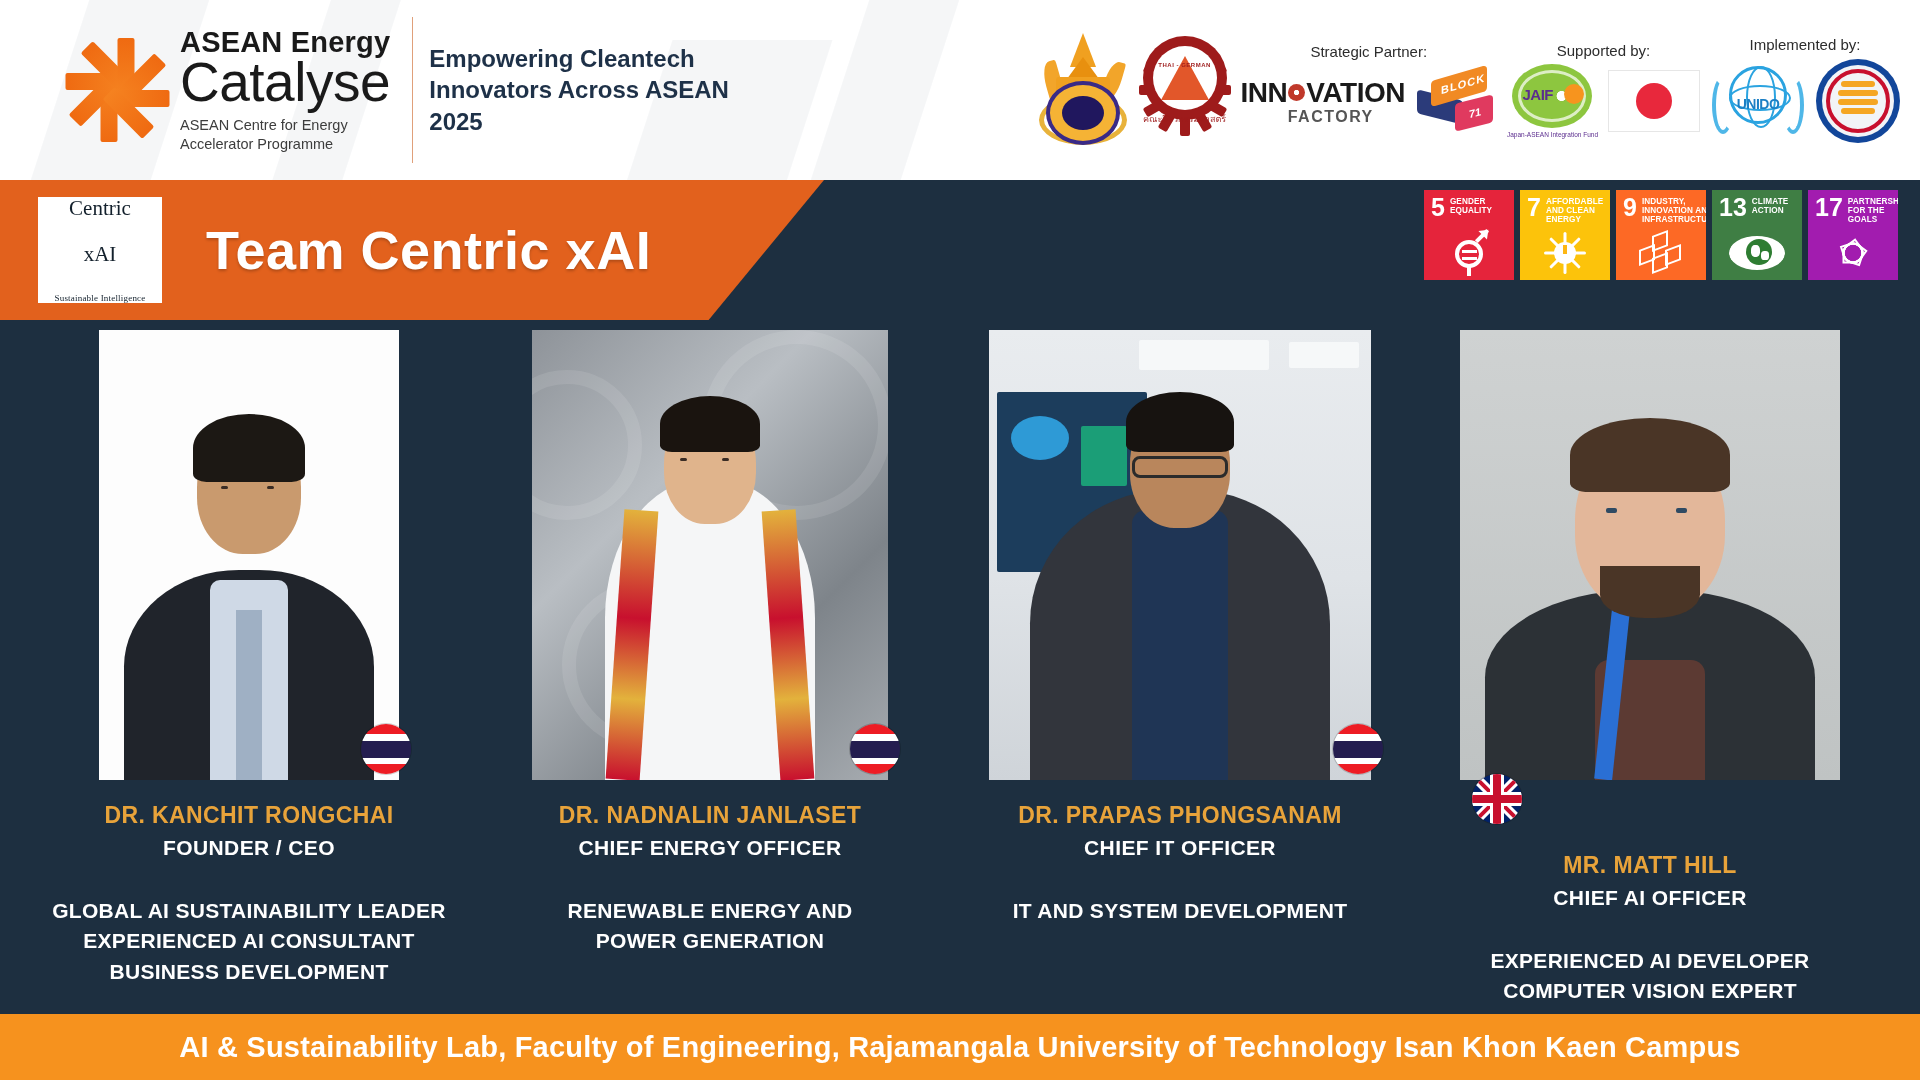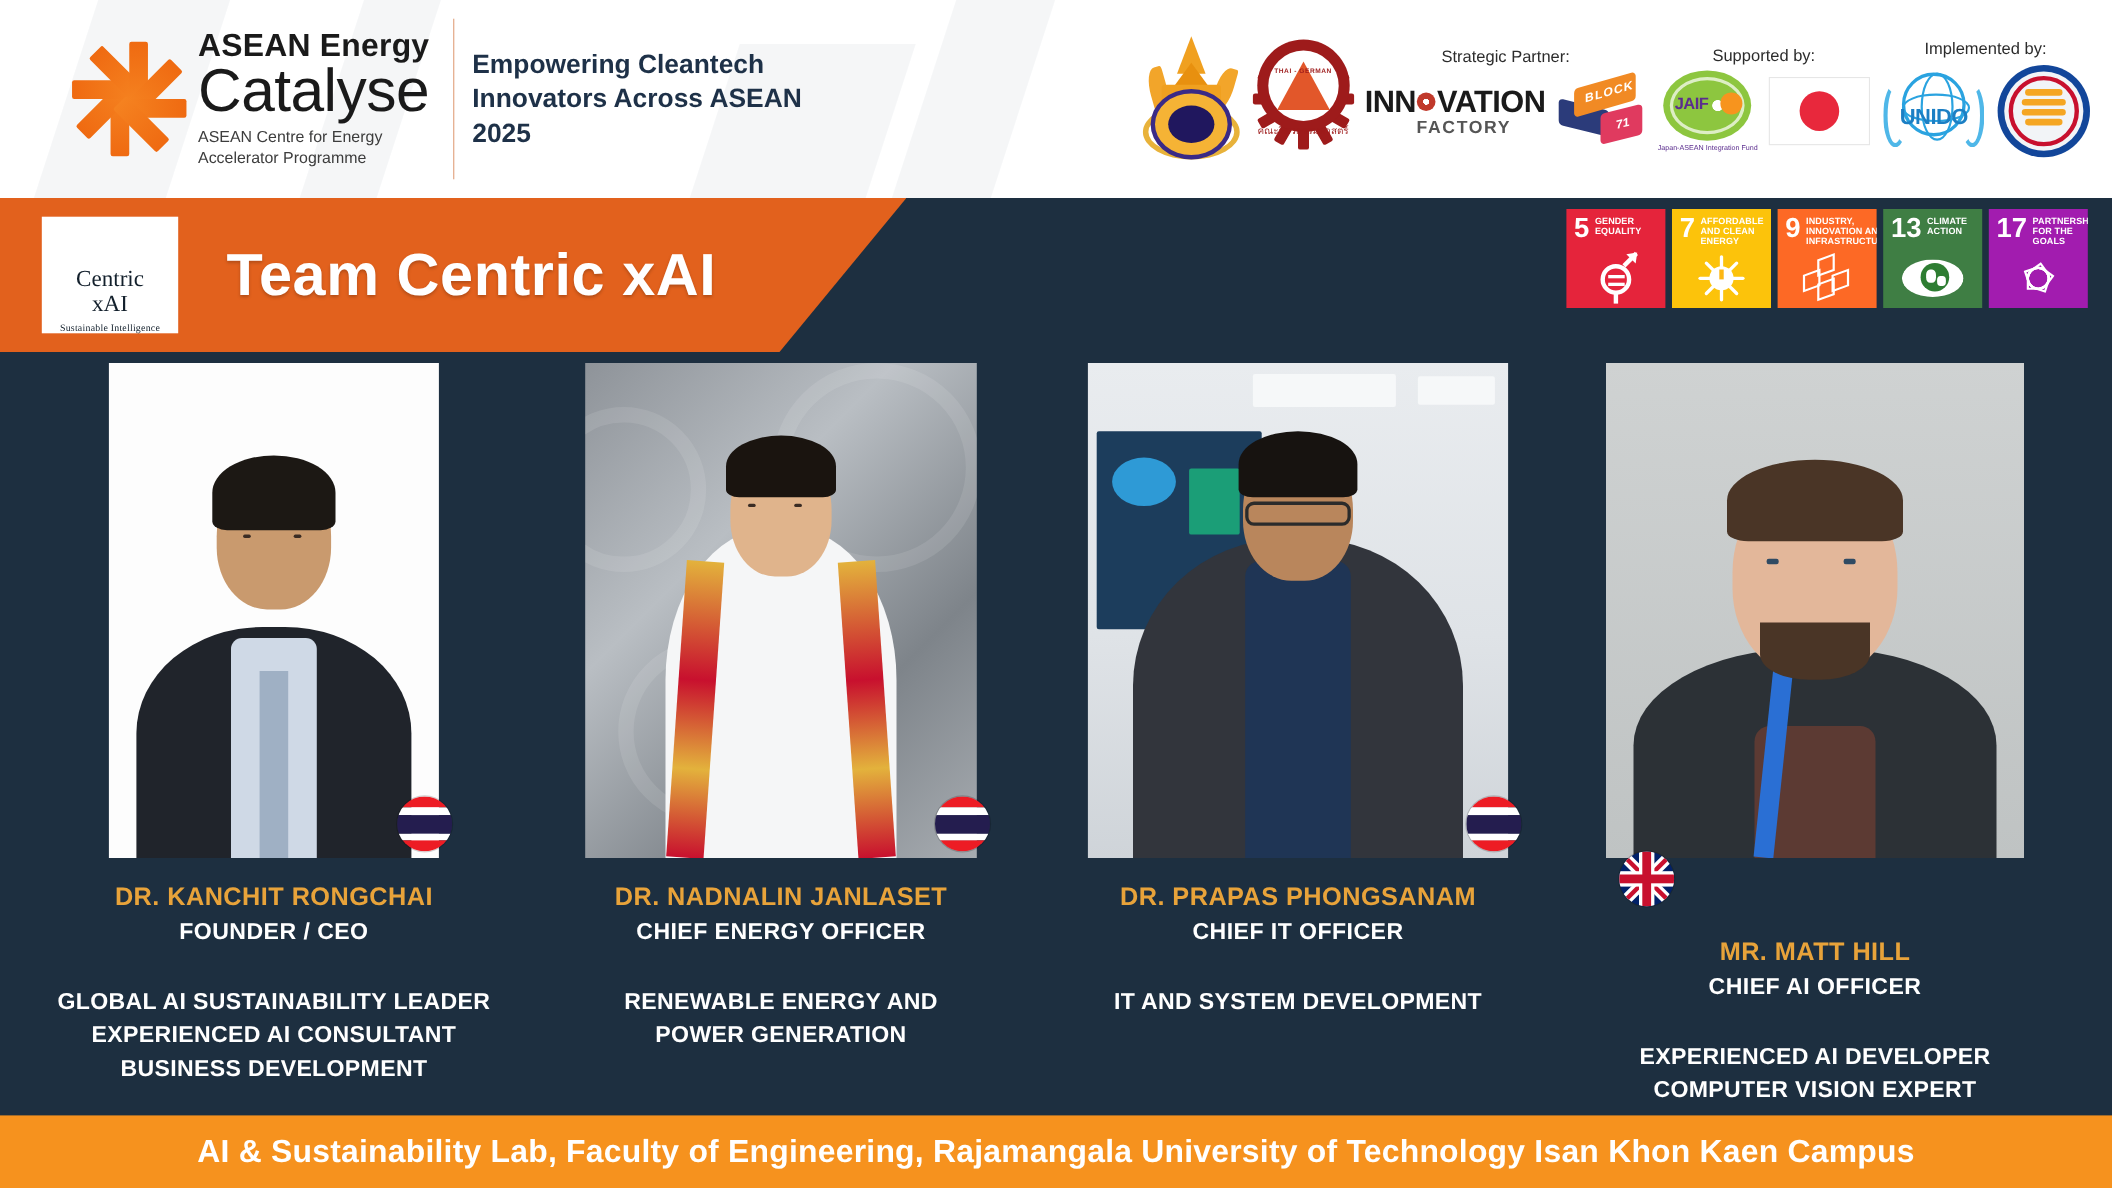--- a/index.html
+++ b/index.html
@@ -114,21 +114,21 @@
   .unido { position: relative; width: 96px; height: 86px; }
   .unido-globe { position: absolute; left: 50%; top: 8px; transform: translateX(-50%); width: 58px; height: 58px;
     border-radius: 50%; border: 3px solid #2aa3e0; }
   .unido-globe::before, .unido-globe::after { content: ""; position: absolute; border: 2px solid #2aa3e0; border-radius: 50%; }
   .unido-globe::before { left: 14px; top: -3px; width: 26px; height: 58px; }
   .unido-globe::after { left: -3px; top: 16px; width: 58px; height: 22px; }
   .unido-wreath-l, .unido-wreath-r { position: absolute; top: 18px; width: 22px; height: 58px;
     border: 4px solid #4fb7e8; border-radius: 50%; border-right-color: transparent; border-top-color: transparent; }
   .unido-wreath-l { left: 2px; }
   .unido-wreath-r { right: 2px; transform: scaleX(-1); }
-  .unido-word { position: absolute; left: 50%; top: 38px; transform: translateX(-50%); font-size: 20px; font-weight: 800; color: #1c7fc4; letter-spacing: -.5px; }
+  .unido-word { position: absolute; left: 50%; top: 38px; transform: translateX(-50%); font-size: 14px; font-weight: 800; color: #1c7fc4; letter-spacing: -.5px; }
 
   
   .ace { position: relative; width: 84px; height: 84px; border-radius: 50%; background: #12469a;
     display: flex; align-items: center; justify-content: center; }
   .ace::before { content: ""; position: absolute; left: 6px; top: 6px; right: 6px; bottom: 6px; border-radius: 50%;
     background: #f2f4f7; }
   .ace-rice { position: relative; width: 46px; height: 40px; display: flex; flex-direction: column; gap: 3px; align-items: center; z-index: 2; }
   .ace-rice i { display: block; width: 40px; height: 6px; background: #f5a623; border-radius: 3px; }
   .ace-rice i:nth-child(1){ width: 34px; }
   .ace-rice i:nth-child(4){ width: 34px; }
@@ -136,21 +136,21 @@
 
   
   .titleband {
     position: absolute; left: 0; top: 180px; width: 824px; height: 140px;
     background: #e2611d;
     clip-path: polygon(0 0, 100% 0, 86% 100%, 0 100%);
     display: flex; align-items: center; z-index: 3;
   }
   .logo-card {
     width: 124px; height: 106px; background: #ffffff; margin-left: 38px;
-    display: flex; flex-direction: column; align-items: center; justify-content: flex-end; gap: 1px;
+    display: flex; flex-direction: column; align-items: center; justify-content: space-between; gap: 1px;
     font-family: "Liberation Serif", serif; color: #13202c;
   }
   .logo-card .lc1 { font-size: 21px; line-height: 1.05; }
   .logo-card .lc2 { font-size: 21px; line-height: 1.05; }
   .logo-card .lc3 { font-size: 9px; margin-top: 5px; letter-spacing: .2px; }
   .team-title {
     color: #ffffff; font-size: 54px; font-weight: 800; letter-spacing: .5px; margin-left: 44px;
     text-shadow: 0 2px 3px rgba(0,0,0,.22);
   }
 

